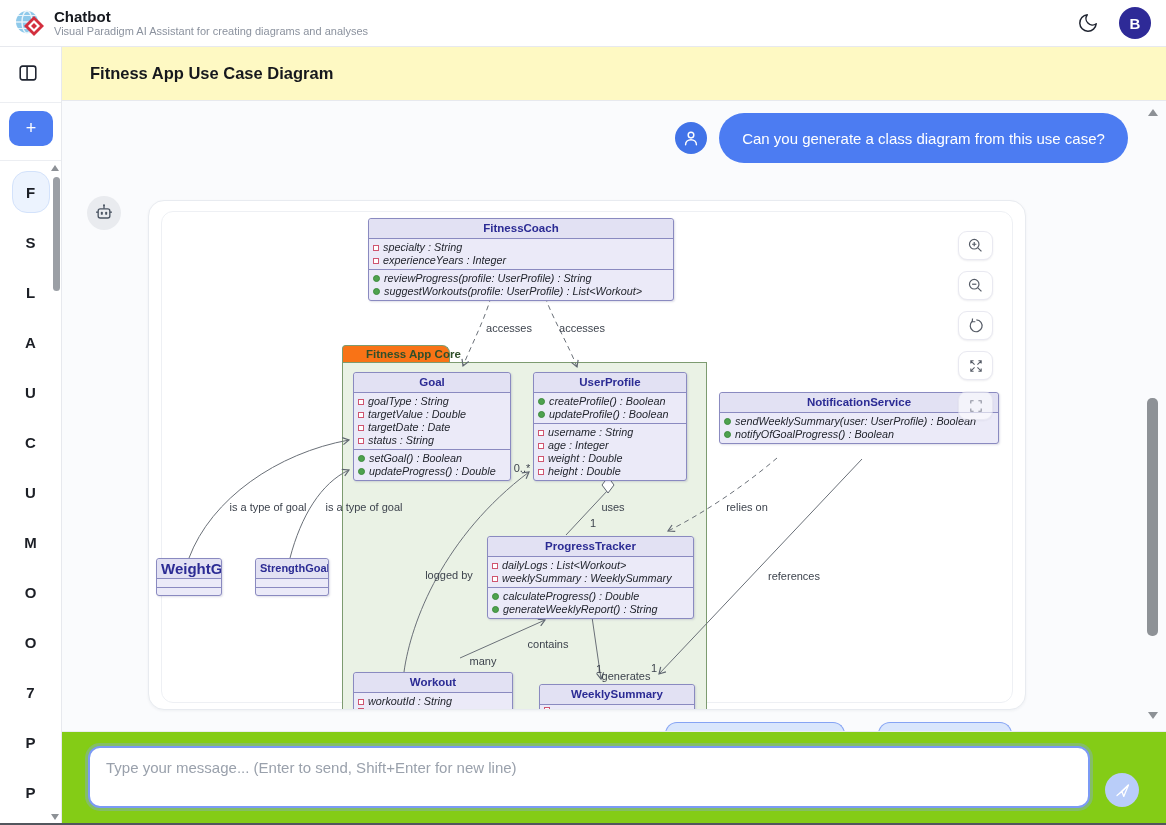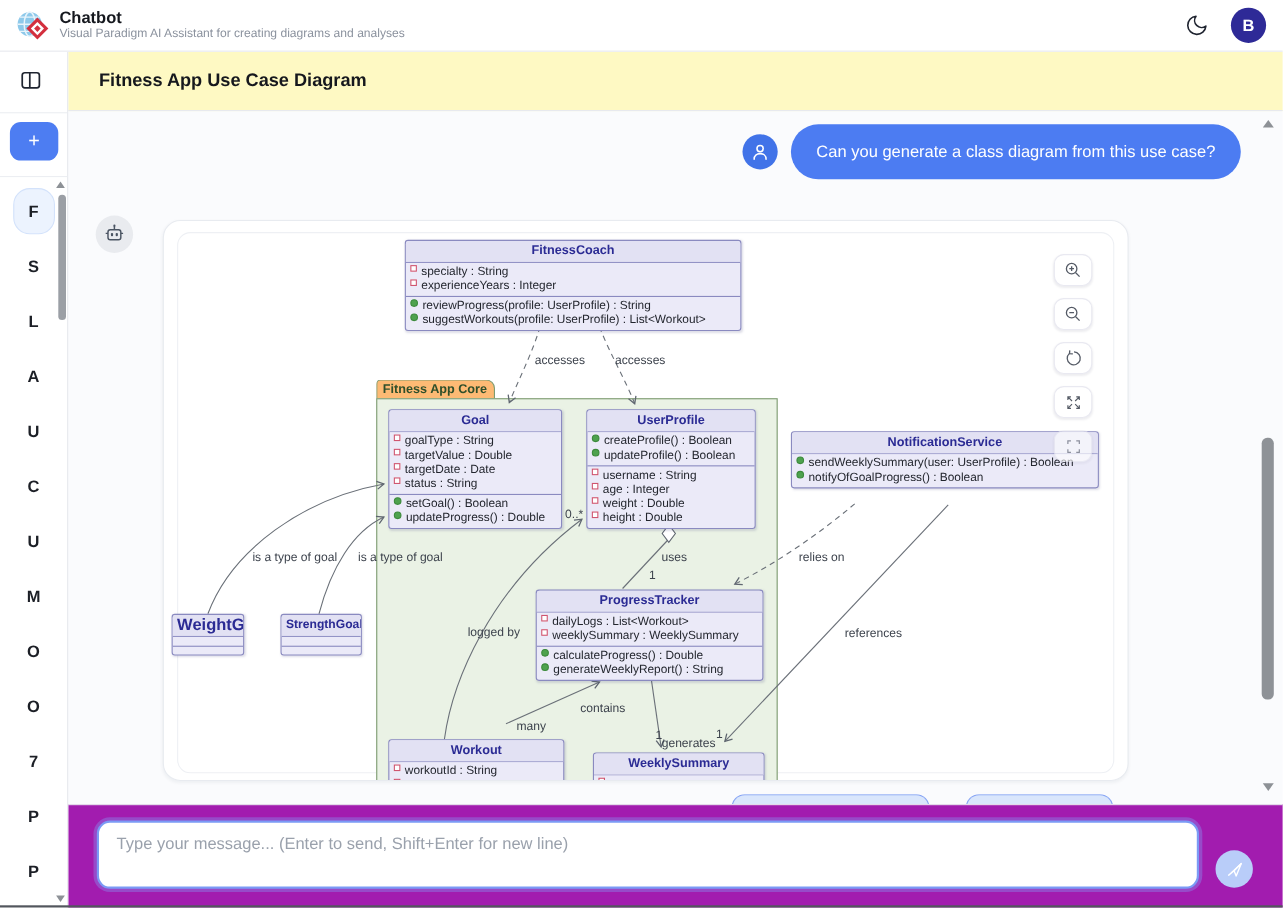--- a/index.html
+++ b/index.html
@@ -61,28 +61,28 @@
 
   
   .uml-class { position:absolute; background:#ebeaf8; border:1px solid #8a8ac0; border-radius:3px;
     font-size:10.8px; color:#23262e; box-shadow:1px 1px 2px rgba(70,70,130,.18); }
   .uml-title { background:#e2e1f3; text-align:center; font-weight:bold; color:#2b2b94; font-size:11.5px;
     line-height:15px; padding:2px 4px; border-bottom:1px solid #8a8ac0; border-radius:3px 3px 0 0;
     white-space:nowrap; overflow:hidden; }
   .uml-sec { padding:2px 4px; }
   .uml-sec + .uml-sec { border-top:1px solid #8a8ac0; }
   .uml-sec.empty { height:8px; padding:0; }
-  .uml-row { display:flex; line-height:13px; white-space:nowrap; }
+  .uml-row { display:flex; align-items:center; line-height:13px; white-space:nowrap;font-style:italic; }
   .ic-attr { width:6px; height:6px; border:1.5px solid #cf5570; background:#fff; margin-right:4px; flex:none; }
   .ic-meth { width:7px; height:7px; border-radius:50%; background:#4ea24e; border:1px solid #3c8a3c; margin-right:4px; flex:none; }
 
   
-  .pkg-tab { position:absolute; left:193px; top:144px; width:108px; height:18px; background:#fdba74;
+  .pkg-tab { position:absolute; left:193px; top:144px; width:108px; height:18px; background:#f97316;
     border:1px solid #7d9b70; border-bottom:none; border-radius:4px 8px 0 0; font-size:11.5px; font-weight:bold;
-    color:#2f4f2a; line-height:16px; padding-left:5px; white-space:nowrap; }
+    color:#2f4f2a; line-height:16px; padding-left:23px; white-space:nowrap; }
   .pkg-body { position:absolute; left:193px; top:161px; width:365px; height:360px; background:#eaf2e5;
     border:1px solid #7d9b70; }
 
   .edges { position:absolute; left:0; top:0; }
   .elabel { position:absolute; font-size:11px; color:#3d434d; transform:translate(-50%,-50%); white-space:nowrap; z-index:5; }
 
   
   .ctrl { position:absolute; left:809px; width:35px; height:29px; background:#fff; border:1px solid #e9e9f1;
     border-radius:9px; box-shadow:0 1px 2px rgba(30,30,60,.08); display:flex; align-items:center;
     justify-content:center; cursor:pointer; z-index:8; }
@@ -95,21 +95,21 @@
     border-bottom:none; border-radius:12px 12px 0 0; }
 
   
   .ms-up { position:absolute; left:1086px; top:8px; width:0; height:0; border-left:5px solid transparent;
     border-right:5px solid transparent; border-bottom:7px solid #8d9196; }
   .ms-thumb { position:absolute; left:1085px; top:297px; width:11px; height:238px; border-radius:5px; background:#8e9297; }
   .ms-down { position:absolute; left:1086px; top:611px; width:0; height:0; border-left:5px solid transparent;
     border-right:5px solid transparent; border-top:7px solid #8d9196; }
 
   
-  .input-bar { position:absolute; left:62px; right:0; bottom:0; height:94px; background:#a21caf;
+  .input-bar { position:absolute; left:62px; right:0; bottom:0; height:94px; background:#84cc16;
     border-top:1px solid #e9ecf0; z-index:10; }
   .msg-input { position:absolute; left:26px; top:14px; width:1002px; height:62px; resize:none;
     border:2px solid #7b9af5; border-radius:12px; box-shadow:0 0 0 3px rgba(133,162,248,.35);
     font-family:"Liberation Sans", sans-serif; font-size:15px; color:#30343c; padding:11px 16px; outline:none; }
   .msg-input::placeholder { color:#9aa1ac; }
   .send-btn { position:absolute; left:1043px; top:41px; width:34px; height:34px; border-radius:50%;
     background:#b9cdf9; border:none; display:flex; align-items:center; justify-content:center; cursor:pointer; }
   .window-edge { position:absolute; left:0; right:0; bottom:0; height:2px; background:#52565d; z-index:40; }
 </style>
 </head>

